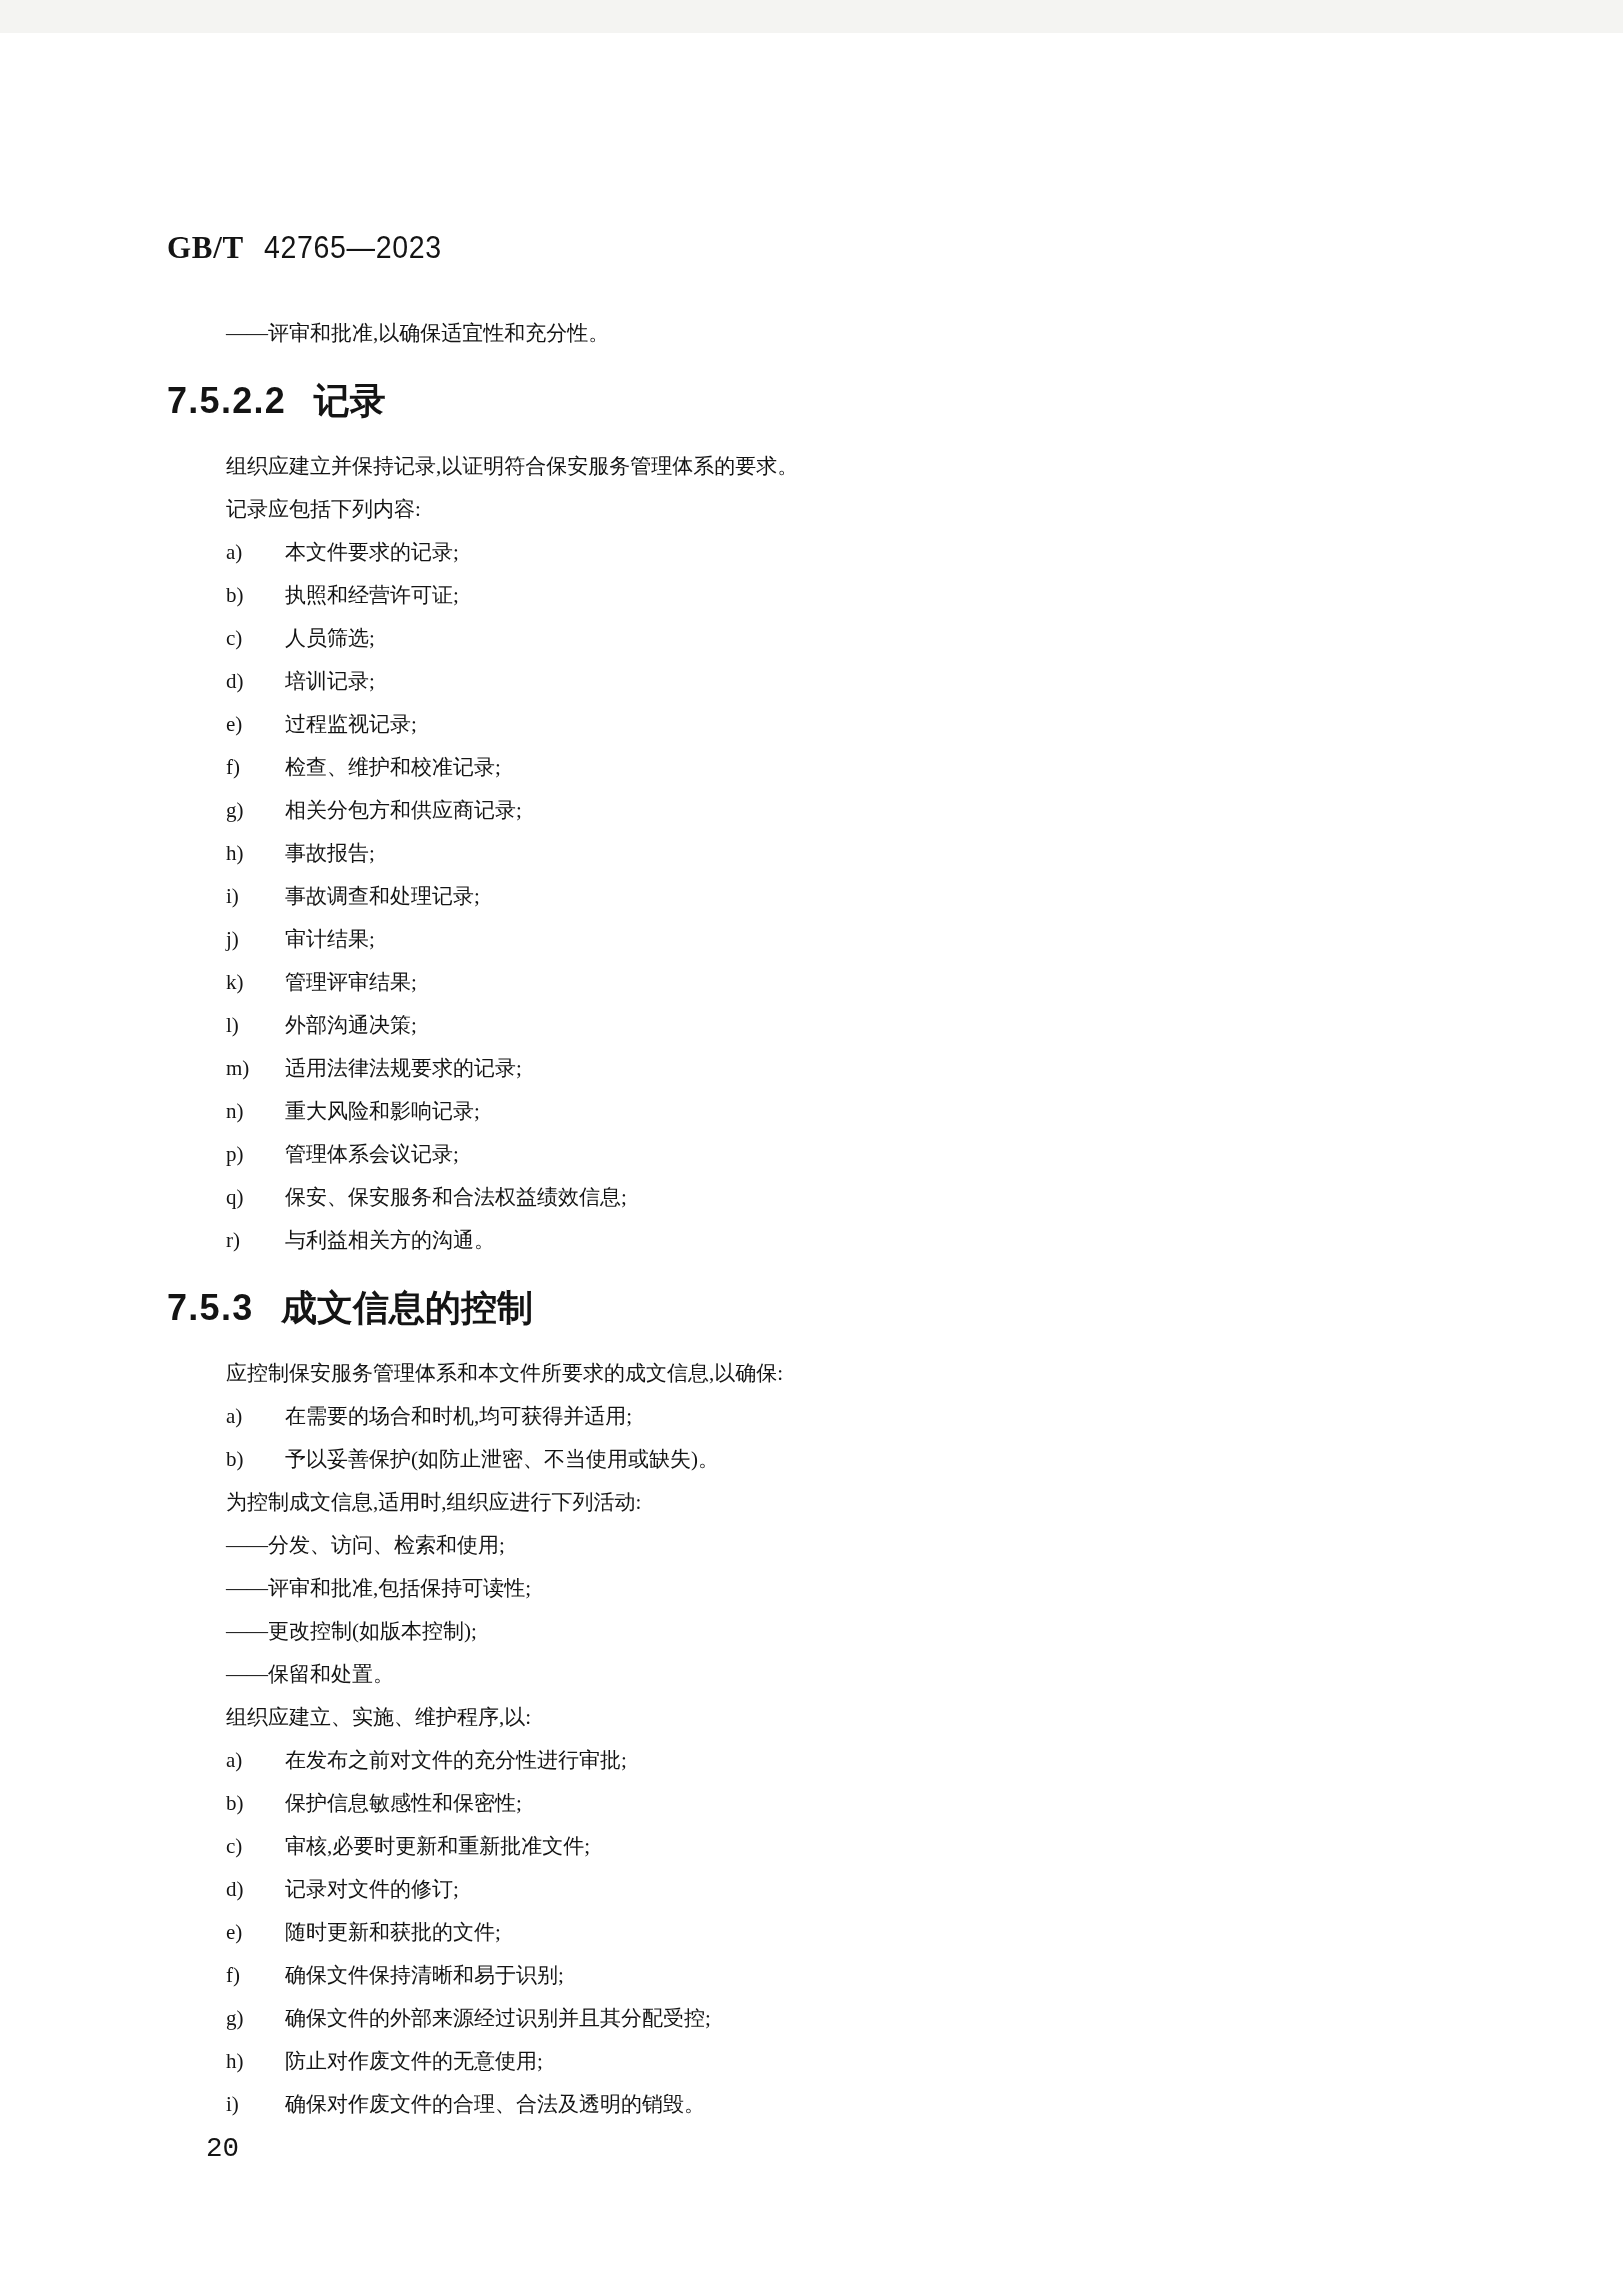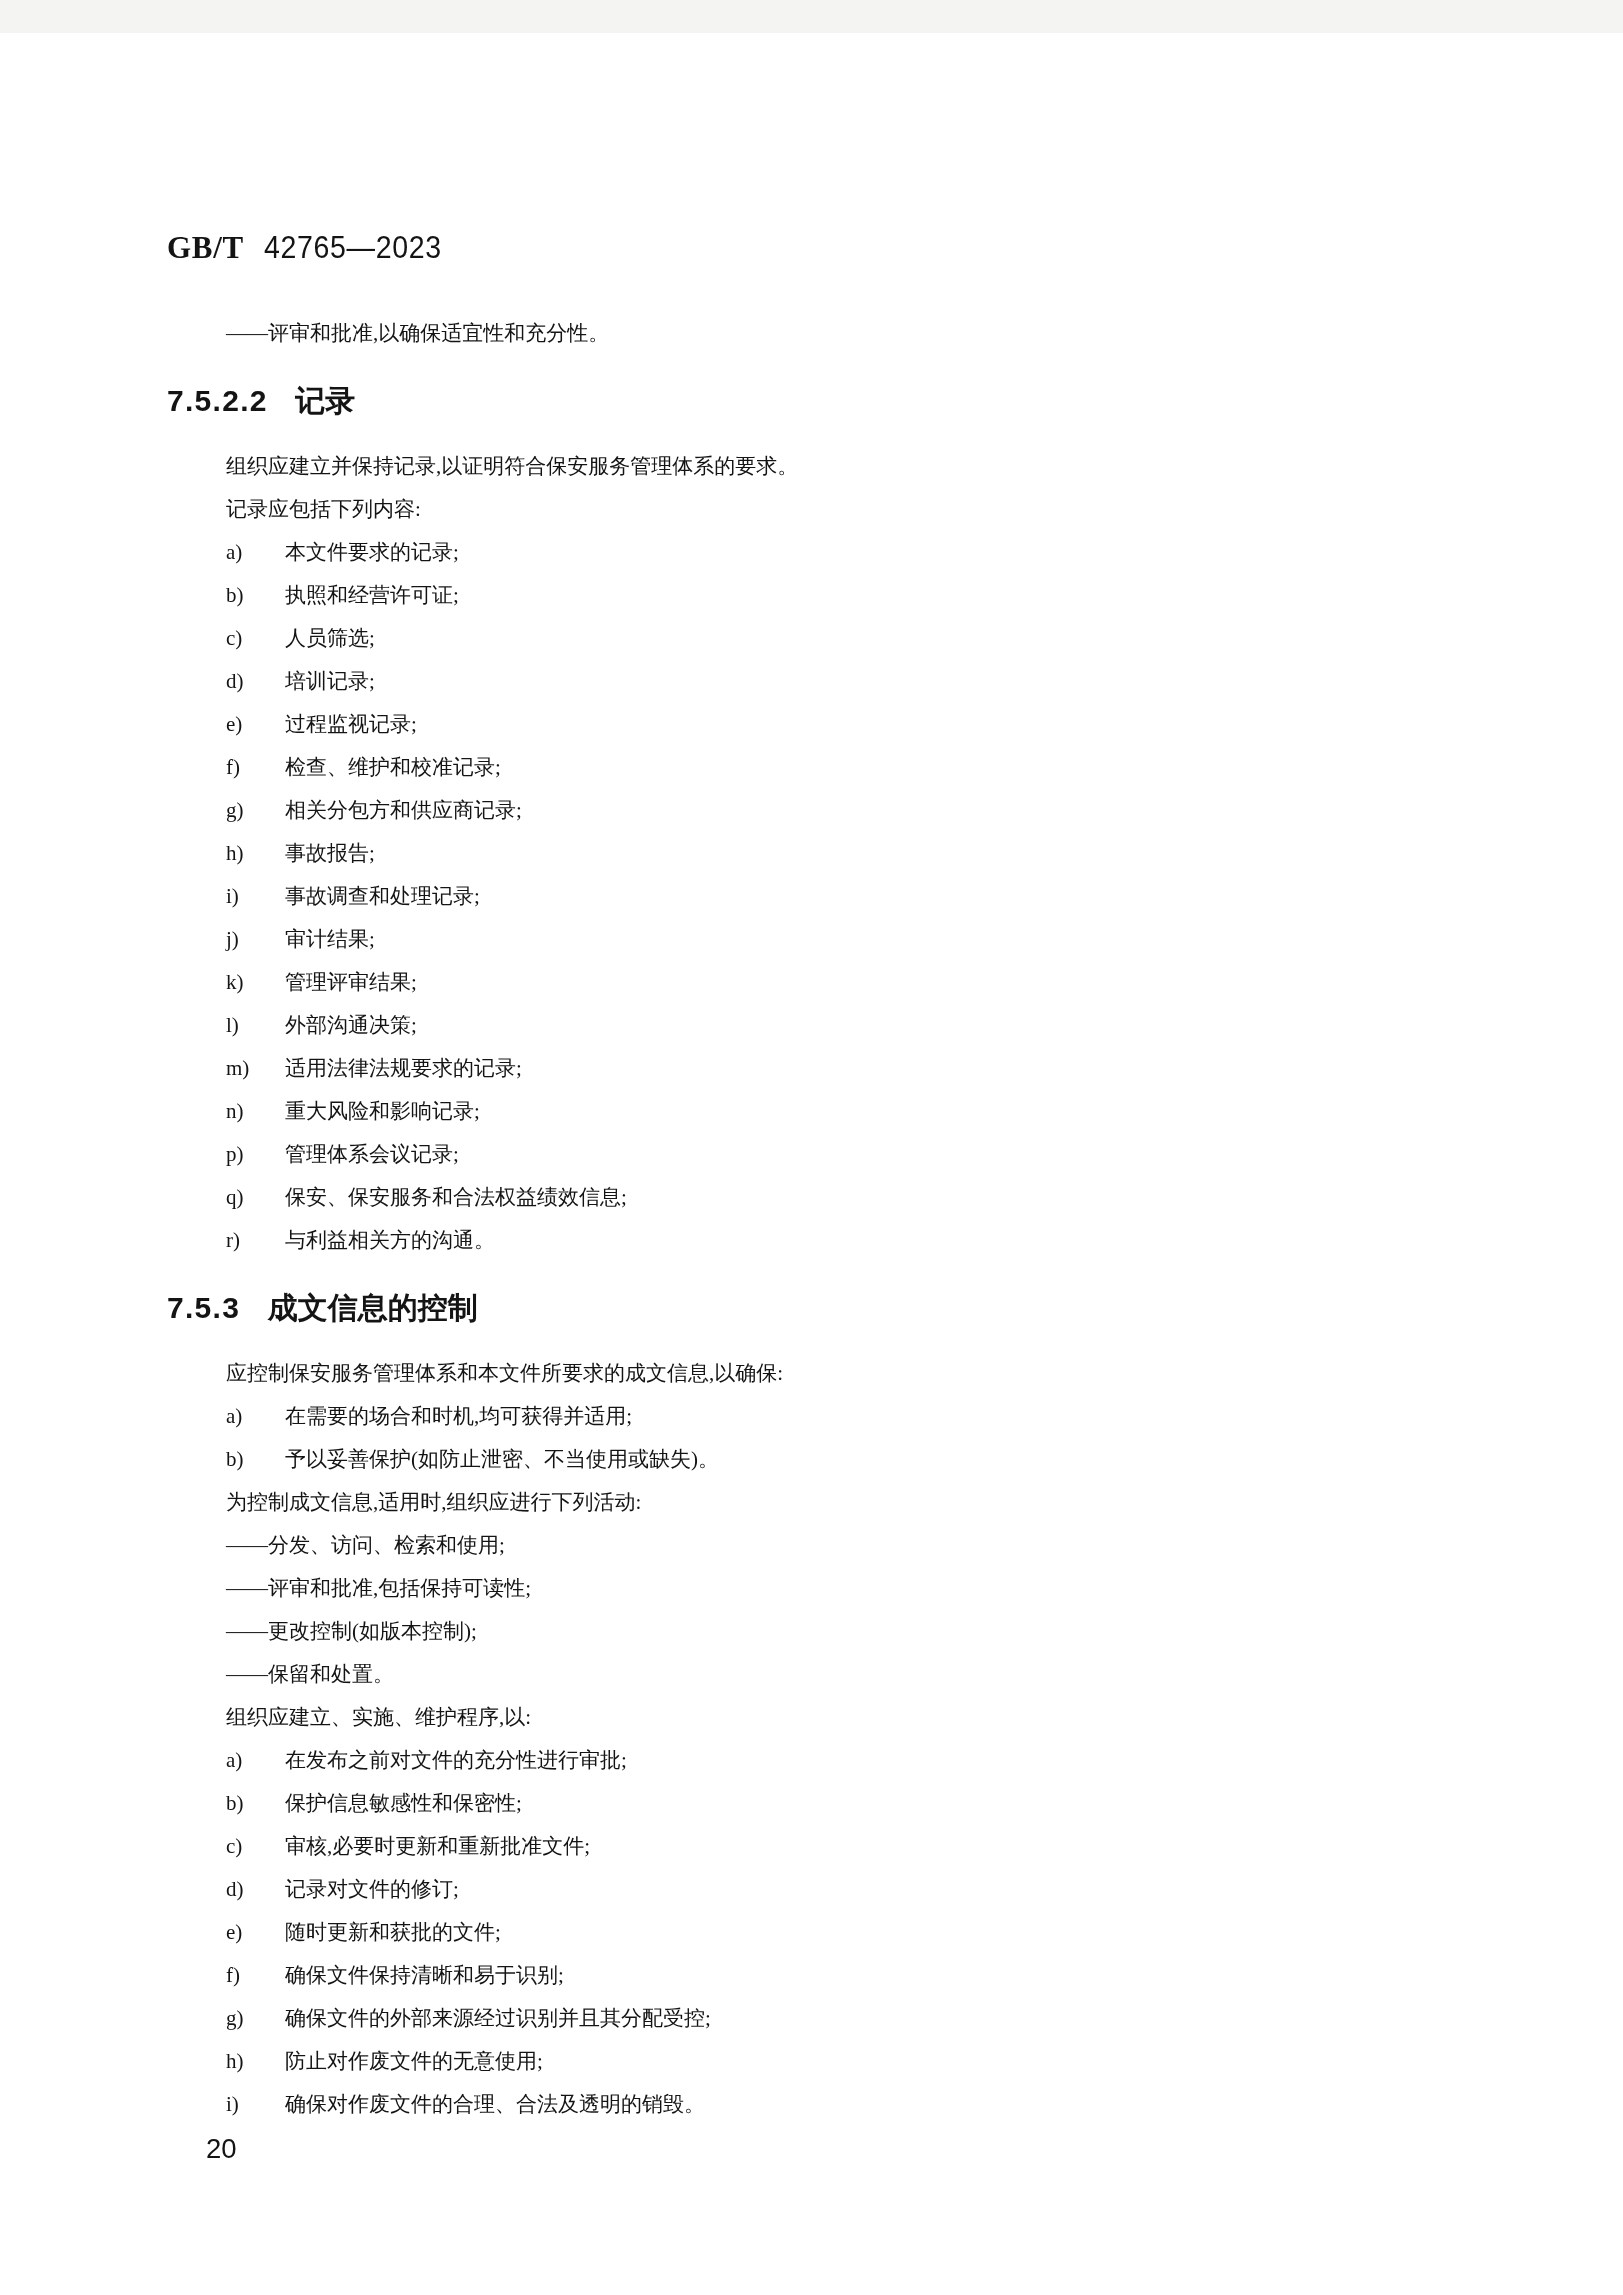--- a/index.html
+++ b/index.html
@@ -45,31 +45,31 @@
 
   .first-dash { margin-top: 48px; }
   .dash-item { padding-left: 59px; }
 
   .list-item { padding-left: 59px; }
   .list-item .letter { display: inline-block; width: 59px; }
 
   .heading {
     font-family: "Liberation Sans", "DejaVu Sans", sans-serif;
     font-weight: bold;
-    font-size: 30px; line-height: 43px;
+    font-size: 36px; line-height: 43px;
     margin: 23.6px 0;
     white-space: nowrap;
   }
   .heading .h-num { margin-right: 27.5px; letter-spacing: 1.3px; }
 
   .page-footer {
     margin-top: 5.2px;
     padding-left: 39px;
     font-size: 27.5px; line-height: 33px;
-    font-family: Liberation Sans, sans-serif;
+    font-family: Liberation Mono, monospace;
   }
 </style>
 </head>
 <body>
 
 <div class="page">
   <div class="inner">
 
     <div class="doc-code">
       <span class="code-prefix">GB/T</span>

